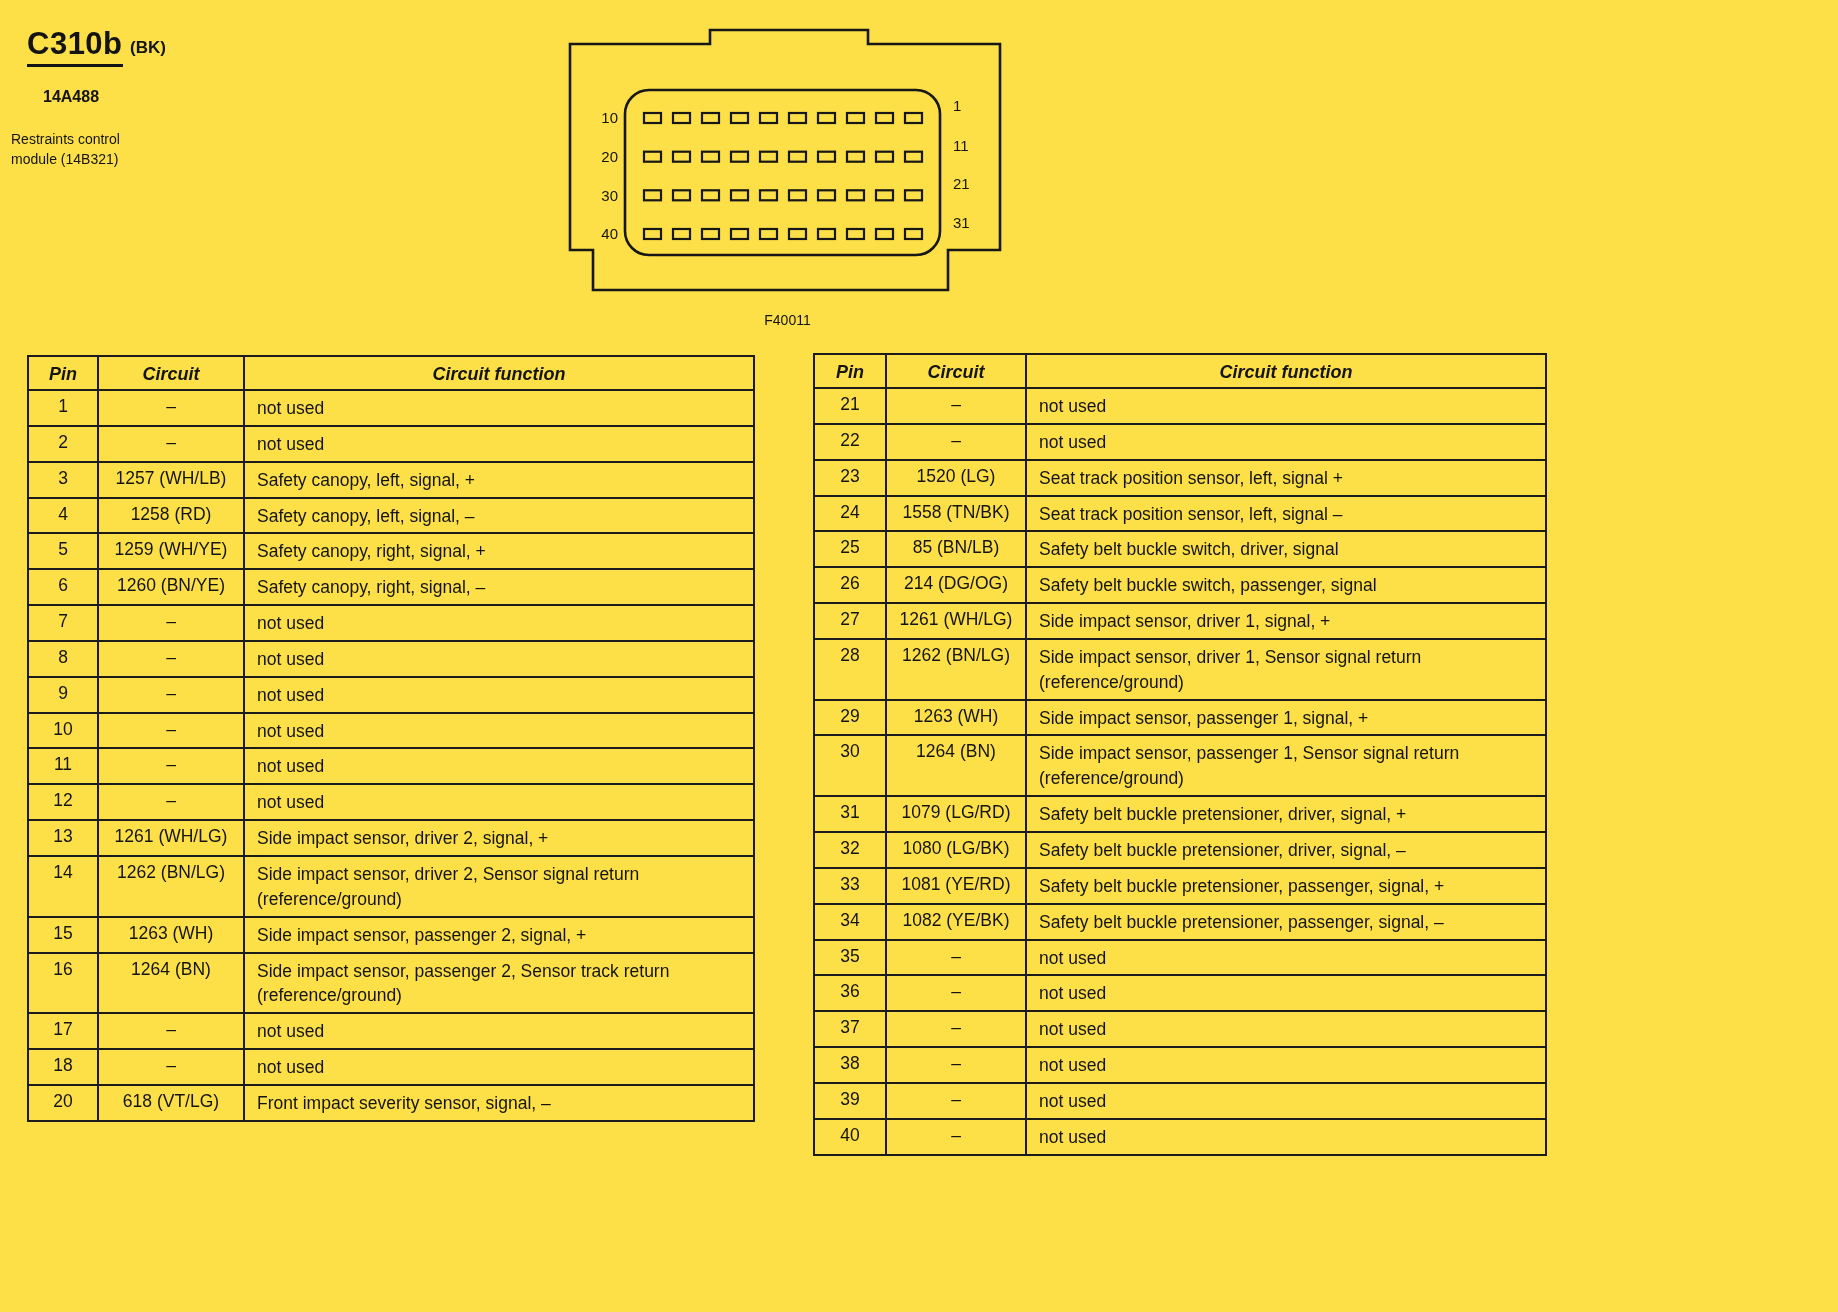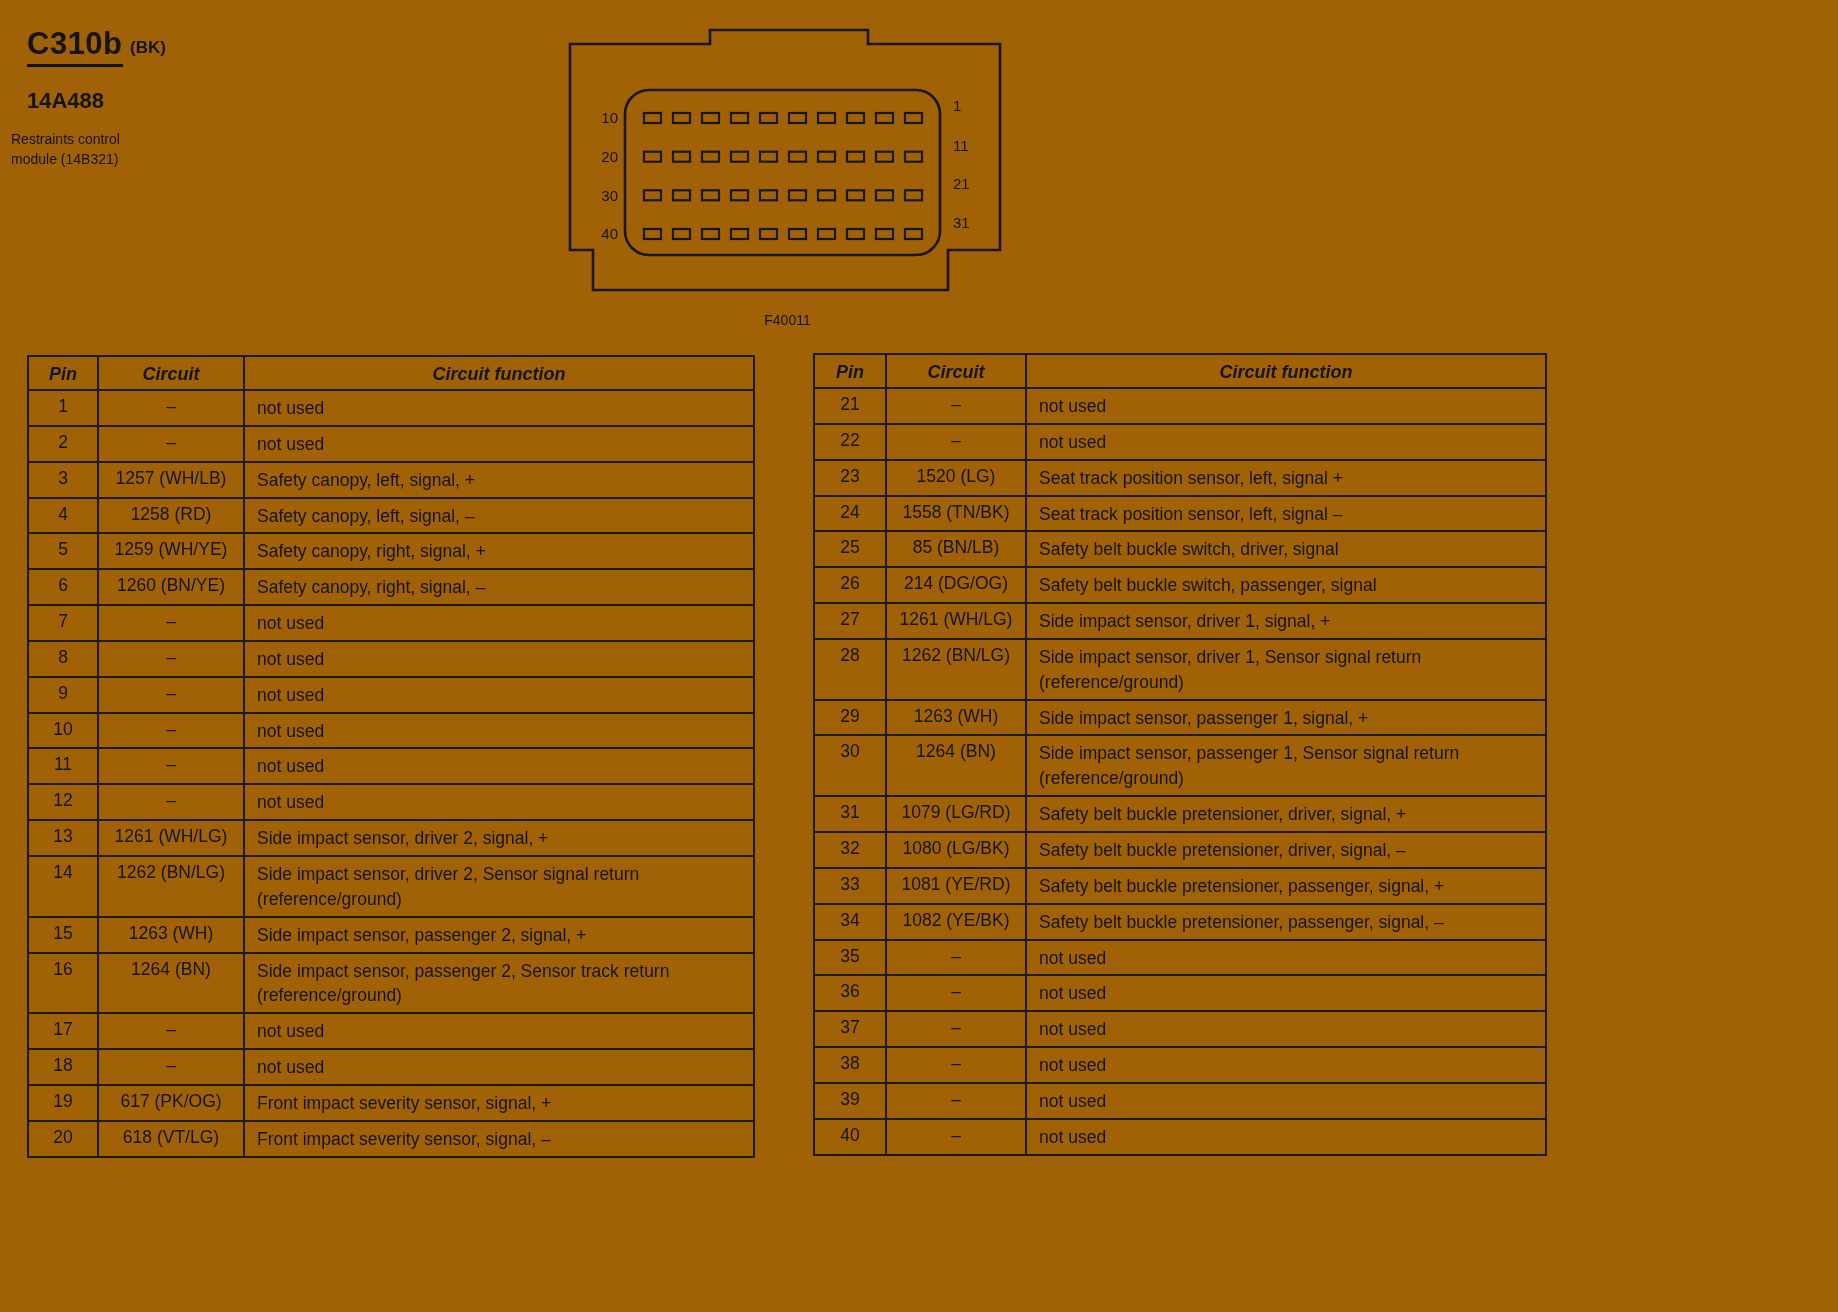--- a/index.html
+++ b/index.html
@@ -1,23 +1,23 @@
 <!DOCTYPE html>
 <html><head>
 <meta charset="utf-8">
 <style>
   * { margin:0; padding:0; box-sizing:border-box; }
   html,body { background:#e9e9e9; }
   body { font-family:"Liberation Sans", sans-serif; }
-  .page { position:relative; width:1838px; height:1312px; background:#a16207; color:#141414; overflow:hidden; }
+  .page { position:relative; width:1838px; height:1312px; background:#fde047; color:#141414; overflow:hidden; }
 
   .hdr-id { position:absolute; left:27px; top:26px; font-size:31px; font-weight:bold; letter-spacing:.5px;
             border-bottom:3px solid #141414; padding-bottom:2px; }
   .hdr-color { position:absolute; left:130px; top:38px; font-size:17px; font-weight:bold; }
-  .hdr-part { position:absolute; left:27px; top:88px; font-size:22px; font-weight:bold;text-align:center; }
+  .hdr-part { position:absolute; left:43px; top:88px; font-size:16px; font-weight:bold;text-align:center; }
   .hdr-module { position:absolute; left:11px; top:130px; font-size:14px; line-height:1.4; }
 
   .connector { position:absolute; left:565px; top:25px; }
   .connector .line { fill:none; stroke:#171717; stroke-width:2.6; }
   .connector .pinline rect { fill:none; stroke:#171717; stroke-width:2.2; }
   .connector text { font-family:"Liberation Sans", sans-serif; font-size:15px; fill:#141414; }
   .fig-label { position:absolute; left:565px; top:312px; width:445px; text-align:center; font-size:14px; }
 
   .pin-table { position:absolute; border-collapse:collapse; table-layout:fixed; font-size:17.5px; color:#141414; }
   .pin-table th, .pin-table td { border:2px solid #1b1b1b; vertical-align:top; padding-top:5px; padding-bottom:4px; }
@@ -193,25 +193,20 @@
           <td class="col0">17</td>
           <td class="col1">–</td>
           <td class="col2">not used</td>
         </tr>
         <tr>
           <td class="col0">18</td>
           <td class="col1">–</td>
           <td class="col2">not used</td>
         </tr>
         <tr>
-          <td class="col0">19</td>
-          <td class="col1">617 (PK/OG)</td>
-          <td class="col2">Front impact severity sensor, signal, +</td>
-        </tr>
-        <tr>
           <td class="col0">20</td>
           <td class="col1">618 (VT/LG)</td>
           <td class="col2">Front impact severity sensor, signal, –</td>
         </tr>
       </tbody>
     </table>
   <table class="pin-table table-right">
       <thead>
         <tr>
           <th class="col0">Pin</th>

